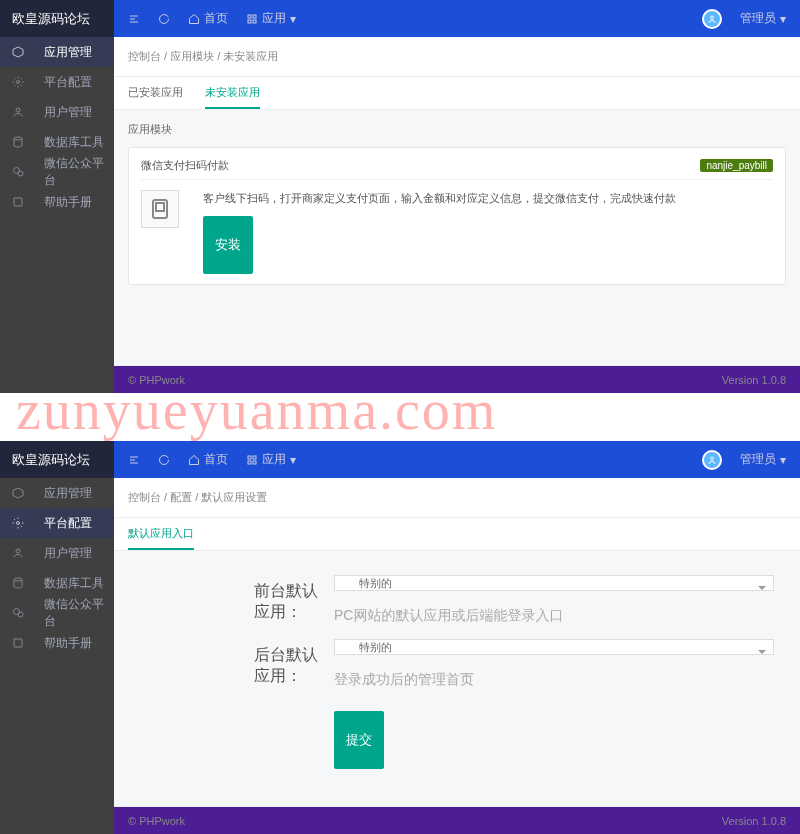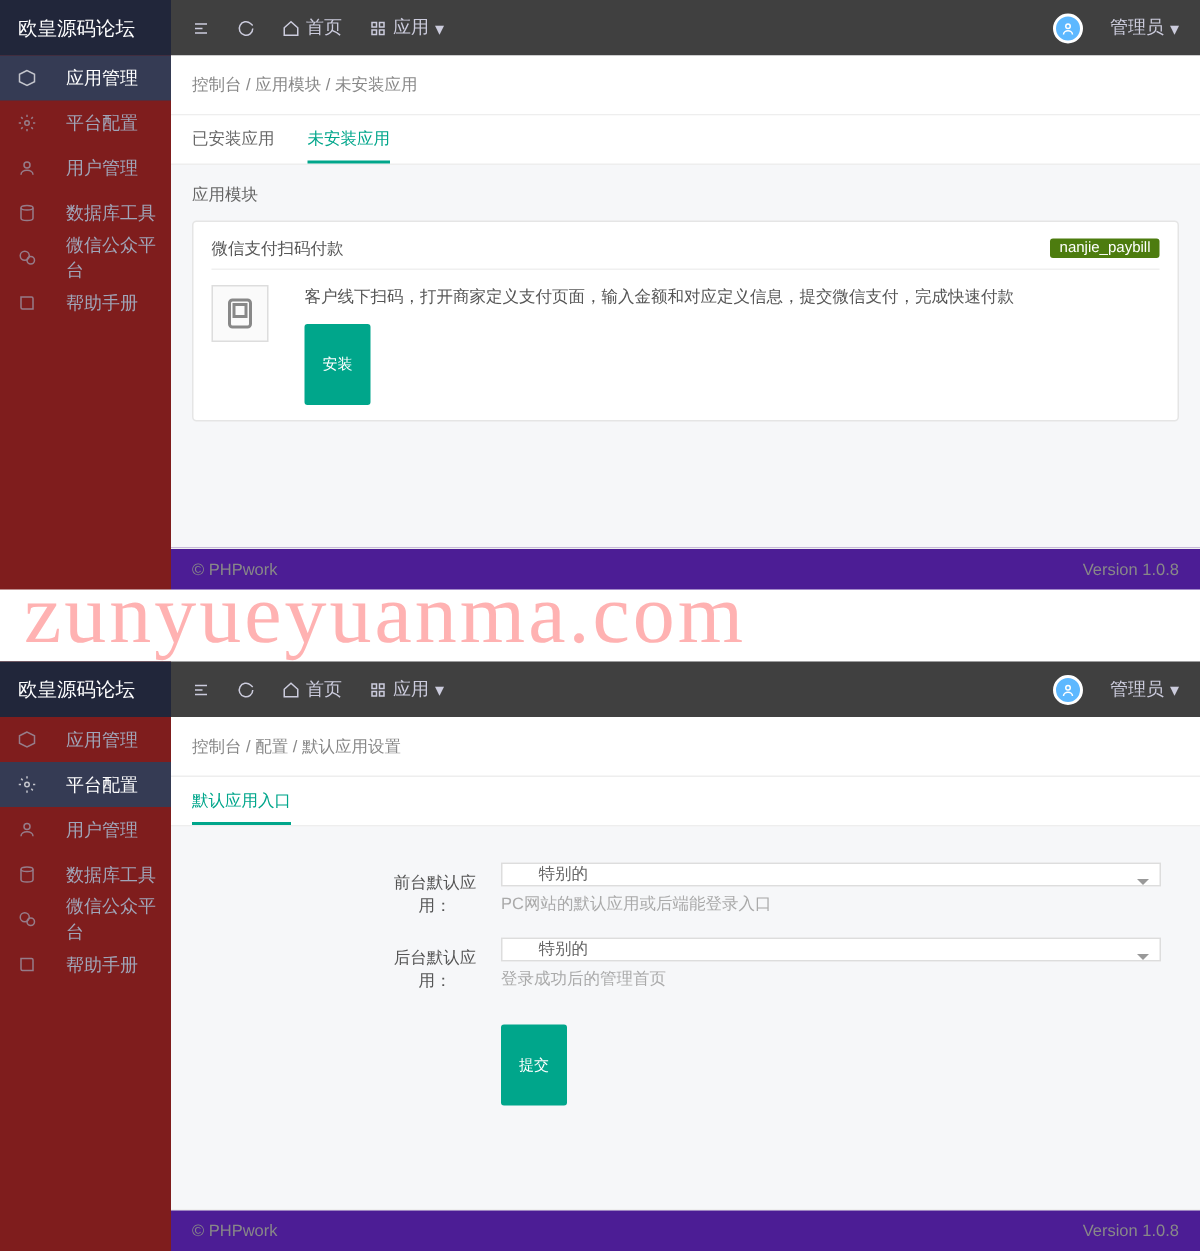--- a/index.html
+++ b/index.html
@@ -1,51 +1,51 @@
 <!DOCTYPE html>
 <html><head>
 <meta charset="utf-8">
 <style>
 *{margin:0;padding:0;box-sizing:border-box;font-family:-apple-system,BlinkMacSystemFont,"Segoe UI",sans-serif}
 body{background:#fff;font-size:12px;color:#333}
 .screenshot{width:800px;background:#fff;position:relative}
 .panel{height:393px;display:flex;position:relative}
 .panel+.panel{margin-top:48px}
-.sidebar{width:114px;background:#7f1d1d;color:#a0a5b8;display:flex;flex-direction:column}
+.sidebar{width:114px;background:#404040;color:#a0a5b8;display:flex;flex-direction:column}
 .brand{height:37px;background:#21263a;color:#fff;display:flex;align-items:center;padding-left:12px;font-size:13px;font-weight:500}
 .side-item{height:30px;display:flex;align-items:center;padding-left:12px;gap:20px;font-size:12px;cursor:pointer}
 .side-item.active{background:#353b54;color:#fff}
 .side-icon{width:12px;height:12px;display:flex;align-items:center;justify-content:center;opacity:.7}
-.topbar{height:37px;background:#404040;display:flex;align-items:center;padding:0 14px;color:#ccd;gap:18px}
+.topbar{height:37px;background:#1d4ed8;display:flex;align-items:center;padding:0 14px;color:#ccd;gap:18px}
 .tb-btn{display:flex;align-items:center;gap:4px;font-size:12px;cursor:pointer;color:#ccd}
 .tb-spacer{flex:1}
 .avatar{width:20px;height:20px;border-radius:50%;background:#5db8ff;border:2px solid #fff;display:flex;align-items:center;justify-content:center}
 .main{flex:1;background:#f6f7f9;display:flex;flex-direction:column}
 .crumb{padding:12px 14px;font-size:11px;color:#888;border-bottom:1px solid #eee;background:#fff}
 .crumb span{color:#888}
 .tabs{padding:0 14px;background:#fff;border-bottom:1px solid #eee;display:flex;gap:22px}
 .tab{padding:8px 0 7px;font-size:11px;color:#666;cursor:pointer;border-bottom:2px solid transparent}
 .tab.active{color:#00a68b;border-bottom-color:#00a68b}
 .content{flex:1;padding:12px 14px;overflow:auto}
 .section-title{font-size:11px;color:#666;margin-bottom:10px}
 .mod-card{background:#fff;border:1px solid #e5e5e5;border-radius:3px;padding:10px 12px}
 .mod-head{display:flex;justify-content:space-between;align-items:center;padding-bottom:6px;border-bottom:1px solid #f0f0f0}
 .mod-title{font-size:11px;color:#555}
 .mod-tag{background:#4d7c0f;color:#fff;font-size:10px;padding:1px 6px;border-radius:2px}
 .mod-body{display:flex;gap:24px;padding-top:10px}
 .mod-thumb{width:38px;height:38px;border:1px solid #ddd;background:#fafafa;display:flex;align-items:center;justify-content:center;font-size:18px}
 .mod-desc{flex:1;font-size:11px;color:#555;line-height:1.6}
-.btn-primary{background:#00a68b;color:#fff;border:none;padding:20px 12px;font-size:10px;border-radius:2px;cursor:pointer;margin-top:8px}
+.btn-primary{background:#00a68b;color:#fff;border:none;padding:20px 12px;font-size:13px;border-radius:2px;cursor:pointer;margin-top:8px}
 .form-row{display:flex;align-items:flex-start;margin-bottom:14px}
-.form-label{width:80px;text-align:center;padding-right:8px;font-size:11px;color:#555;padding-top:6px}
+.form-label{width:80px;text-align:left;padding-right:8px;font-size:16px;color:#555;padding-top:6px}
 .form-ctrl{flex:1;max-width:440px}
 .form-select{width:100%;height:16px;border:1px solid #ddd;background:#fff;padding:0 24px;font-size:11px;color:#666;appearance:none;position:relative}
 .select-wrap{position:relative}
 .select-wrap::after{content:"";position:absolute;right:8px;top:11px;border:4px solid transparent;border-top-color:#999}
-.form-hint{font-size:11px;color:#aaa;margin-top:4px}
+.form-hint{font-size:14px;color:#aaa;margin-top:16px}
 .footer{height:28px;background:#4c1d95;border-top:1px solid #eee;display:flex;align-items:center;padding:0 14px;font-size:11px;color:#888}
 .footer-spacer{flex:1}
 .watermark{position:absolute;top:378px;left:16px;right:0;text-align:left;font-size:56px;font-family:Liberation Serif, serif;color:#ff9999;opacity:.75;letter-spacing:2px;pointer-events:none;z-index:20;white-space:nowrap}
 svg{width:12px;height:12px;stroke:currentColor;fill:none;stroke-width:2}
 </style>
 </head>
 <body>
 
 <div class="screenshot">
 

